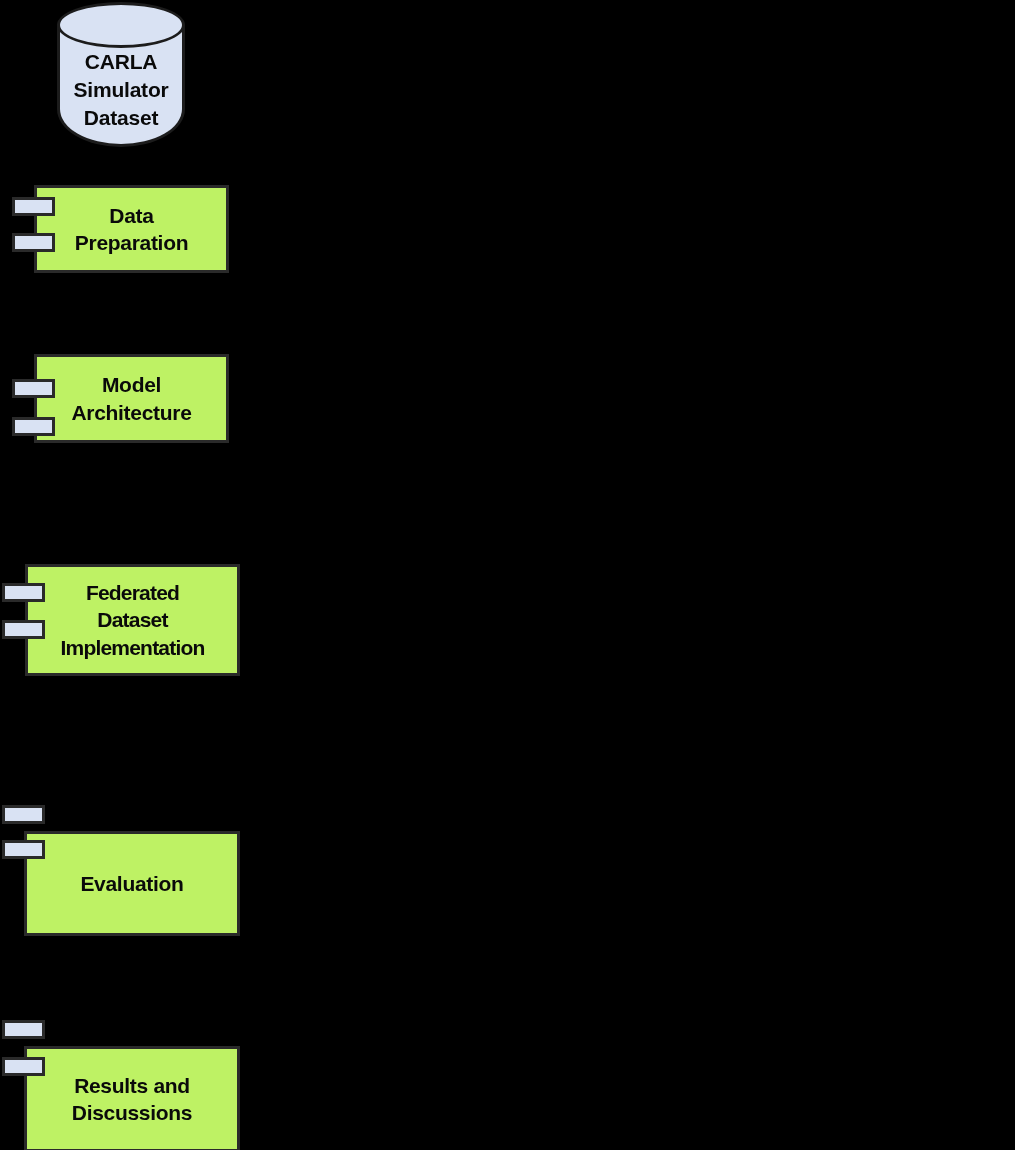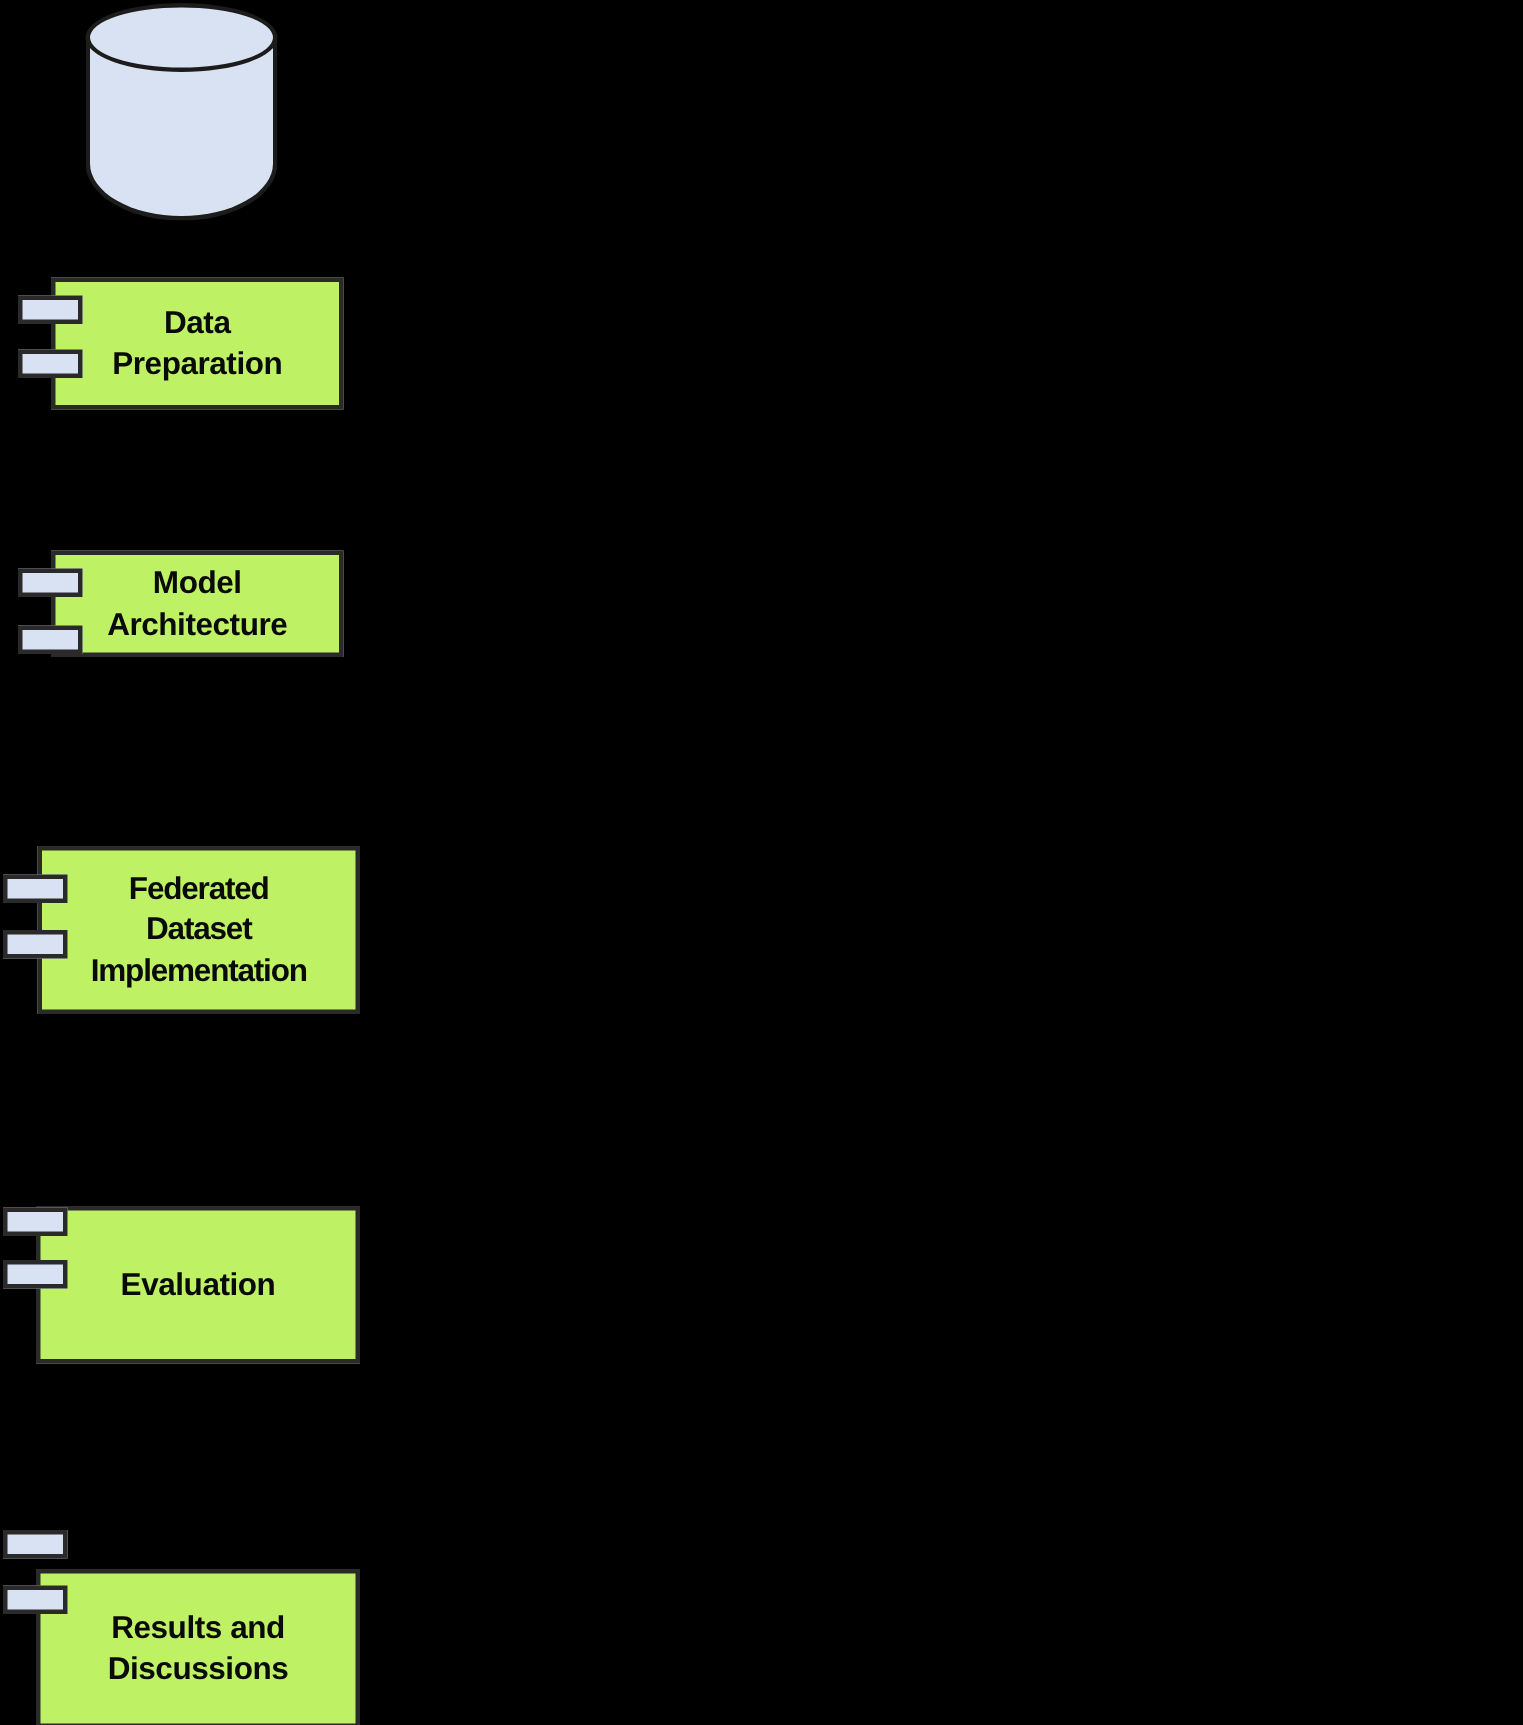--- a/index.html
+++ b/index.html
@@ -99,52 +99,55 @@
   }
 </style>
 </head>
 <body>
 
 <div id="canvas">
 
   <div class="db-node" style="left:57px; top:2px; width:128px; height:145px;">
     <div class="db-body"></div>
     <div class="db-top"></div>
+    <div class="db-label">CARLA
+Simulator
+Dataset</div>
   </div>
 
   <div class="component">
     <div class="comp-main" style="left:34px; top:185px; width:195px; height:88px;">
       <span class="comp-label">Data
 Preparation</span>
     </div>
     <div class="comp-tab" style="left:12px; top:197px;"></div>
     <div class="comp-tab" style="left:12px; top:233px;"></div>
   </div>
 
   <div class="component">
-    <div class="comp-main" style="left:34px; top:367px; width:195px; height:71px;align-items:center;">
+    <div class="comp-main" style="left:34px; top:354px; width:195px; height:89px;align-items:center;">
       <span class="comp-label">Model
 Architecture</span>
     </div>
     <div class="comp-tab" style="left:12px; top:379px;"></div>
     <div class="comp-tab" style="left:12px; top:417px;"></div>
   </div>
 
   <div class="component">
     <div class="comp-main" style="left:25px; top:564px; width:215px; height:112px;">
       <span class="comp-label" style="white-space:pre-line; letter-spacing:-0.8px;">Federated
 Dataset
 Implementation</span>
     </div>
     <div class="comp-tab" style="left:2px; top:583px;"></div>
     <div class="comp-tab" style="left:2px; top:620px;"></div>
   </div>
 
   <div class="component">
-    <div class="comp-main" style="left:24px; top:804px; width:216px; height:105px;">
+    <div class="comp-main" style="left:24px; top:831px; width:216px; height:105px;">
       <span class="comp-label">Evaluation</span>
     </div>
     <div class="comp-tab" style="left:2px; top:805px;"></div>
     <div class="comp-tab" style="left:2px; top:840px;"></div>
   </div>
 
   <div class="component">
     <div class="comp-main" style="left:24px; top:1006px; width:216px; height:106px;margin-top:40px;">
       <span class="comp-label">Results and
 Discussions</span>

